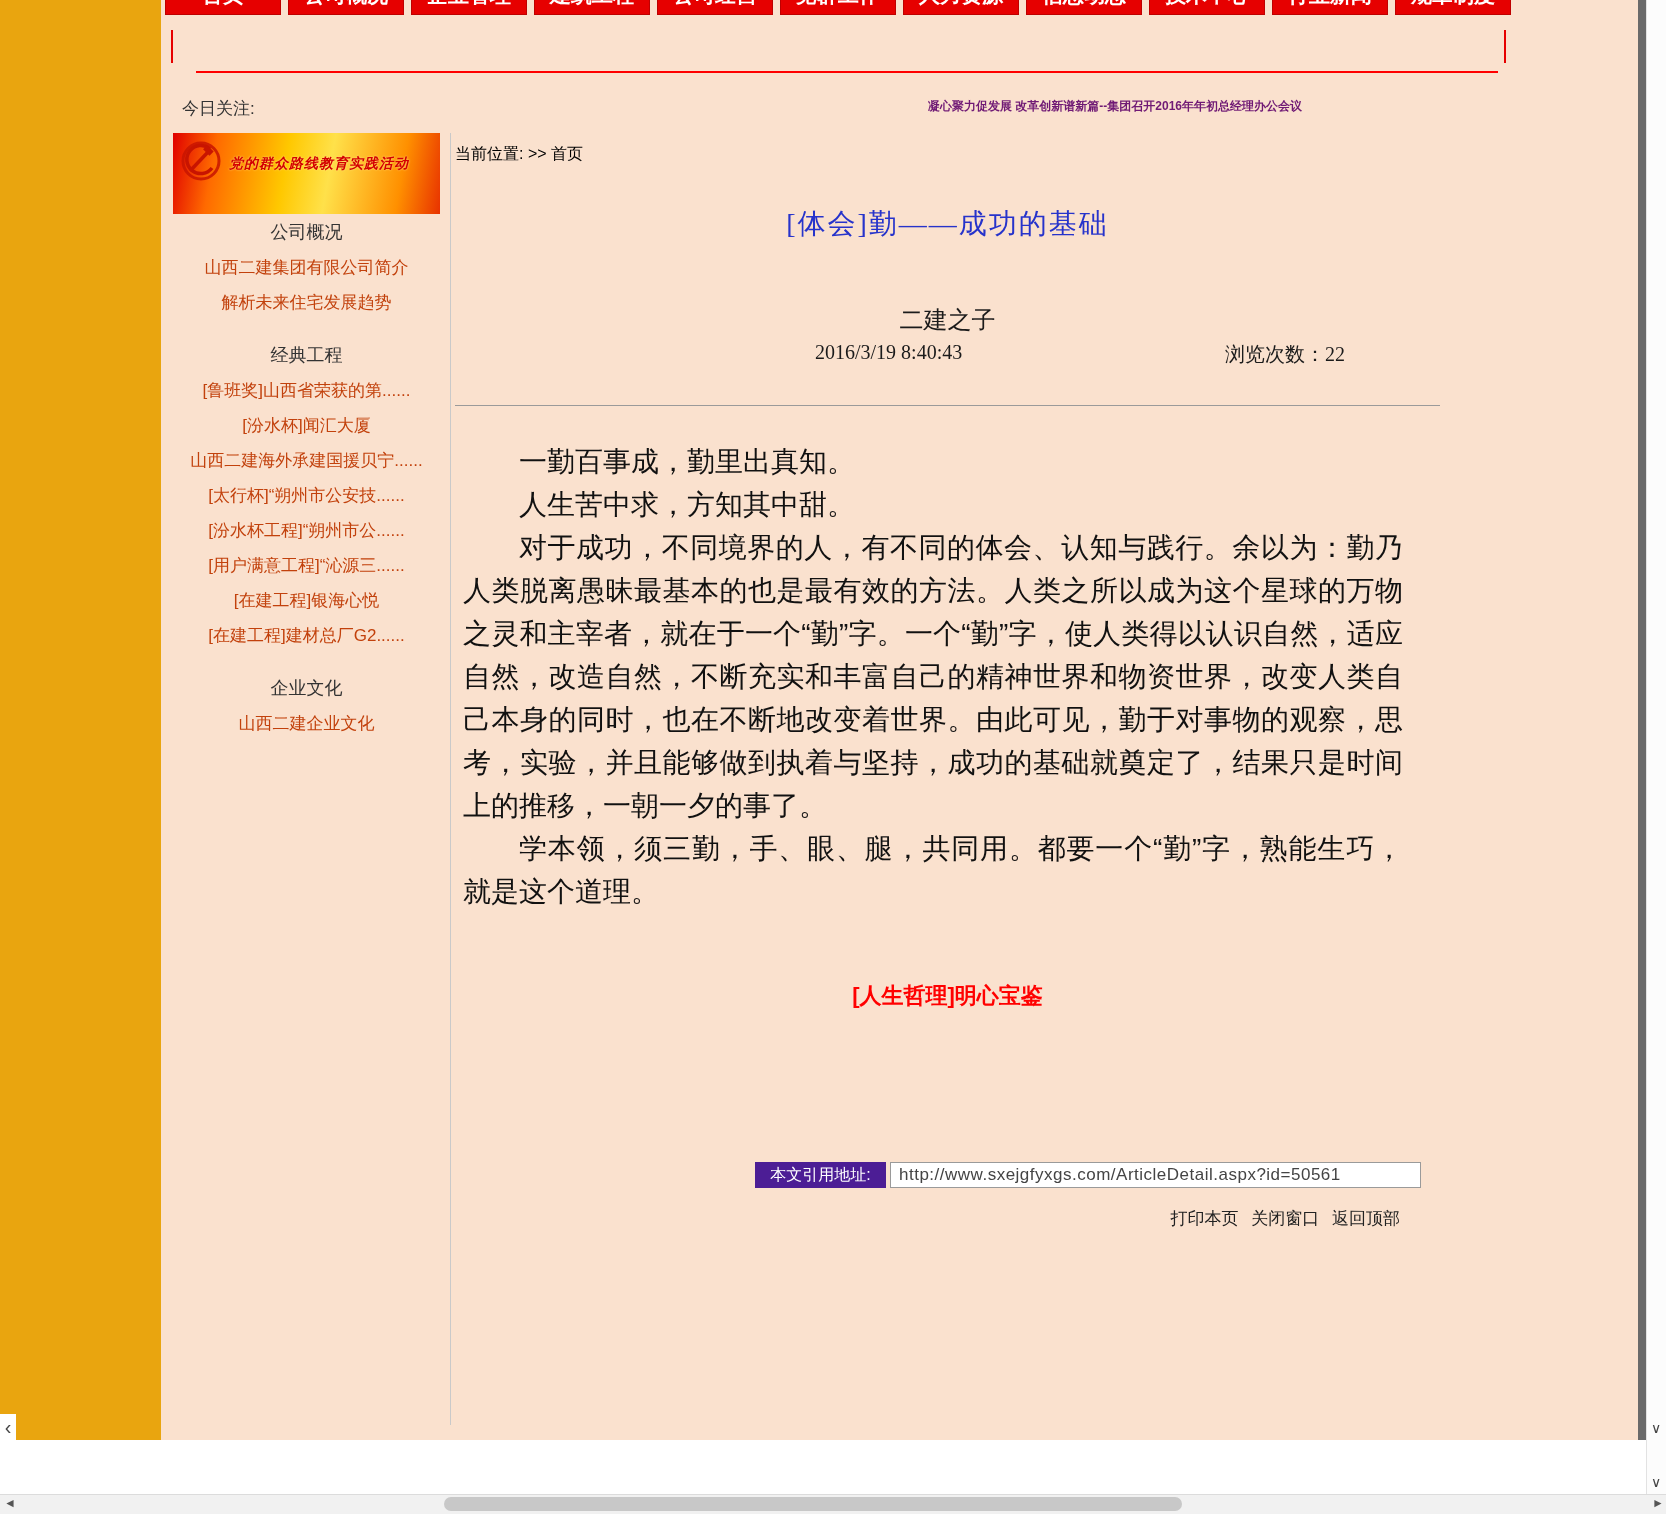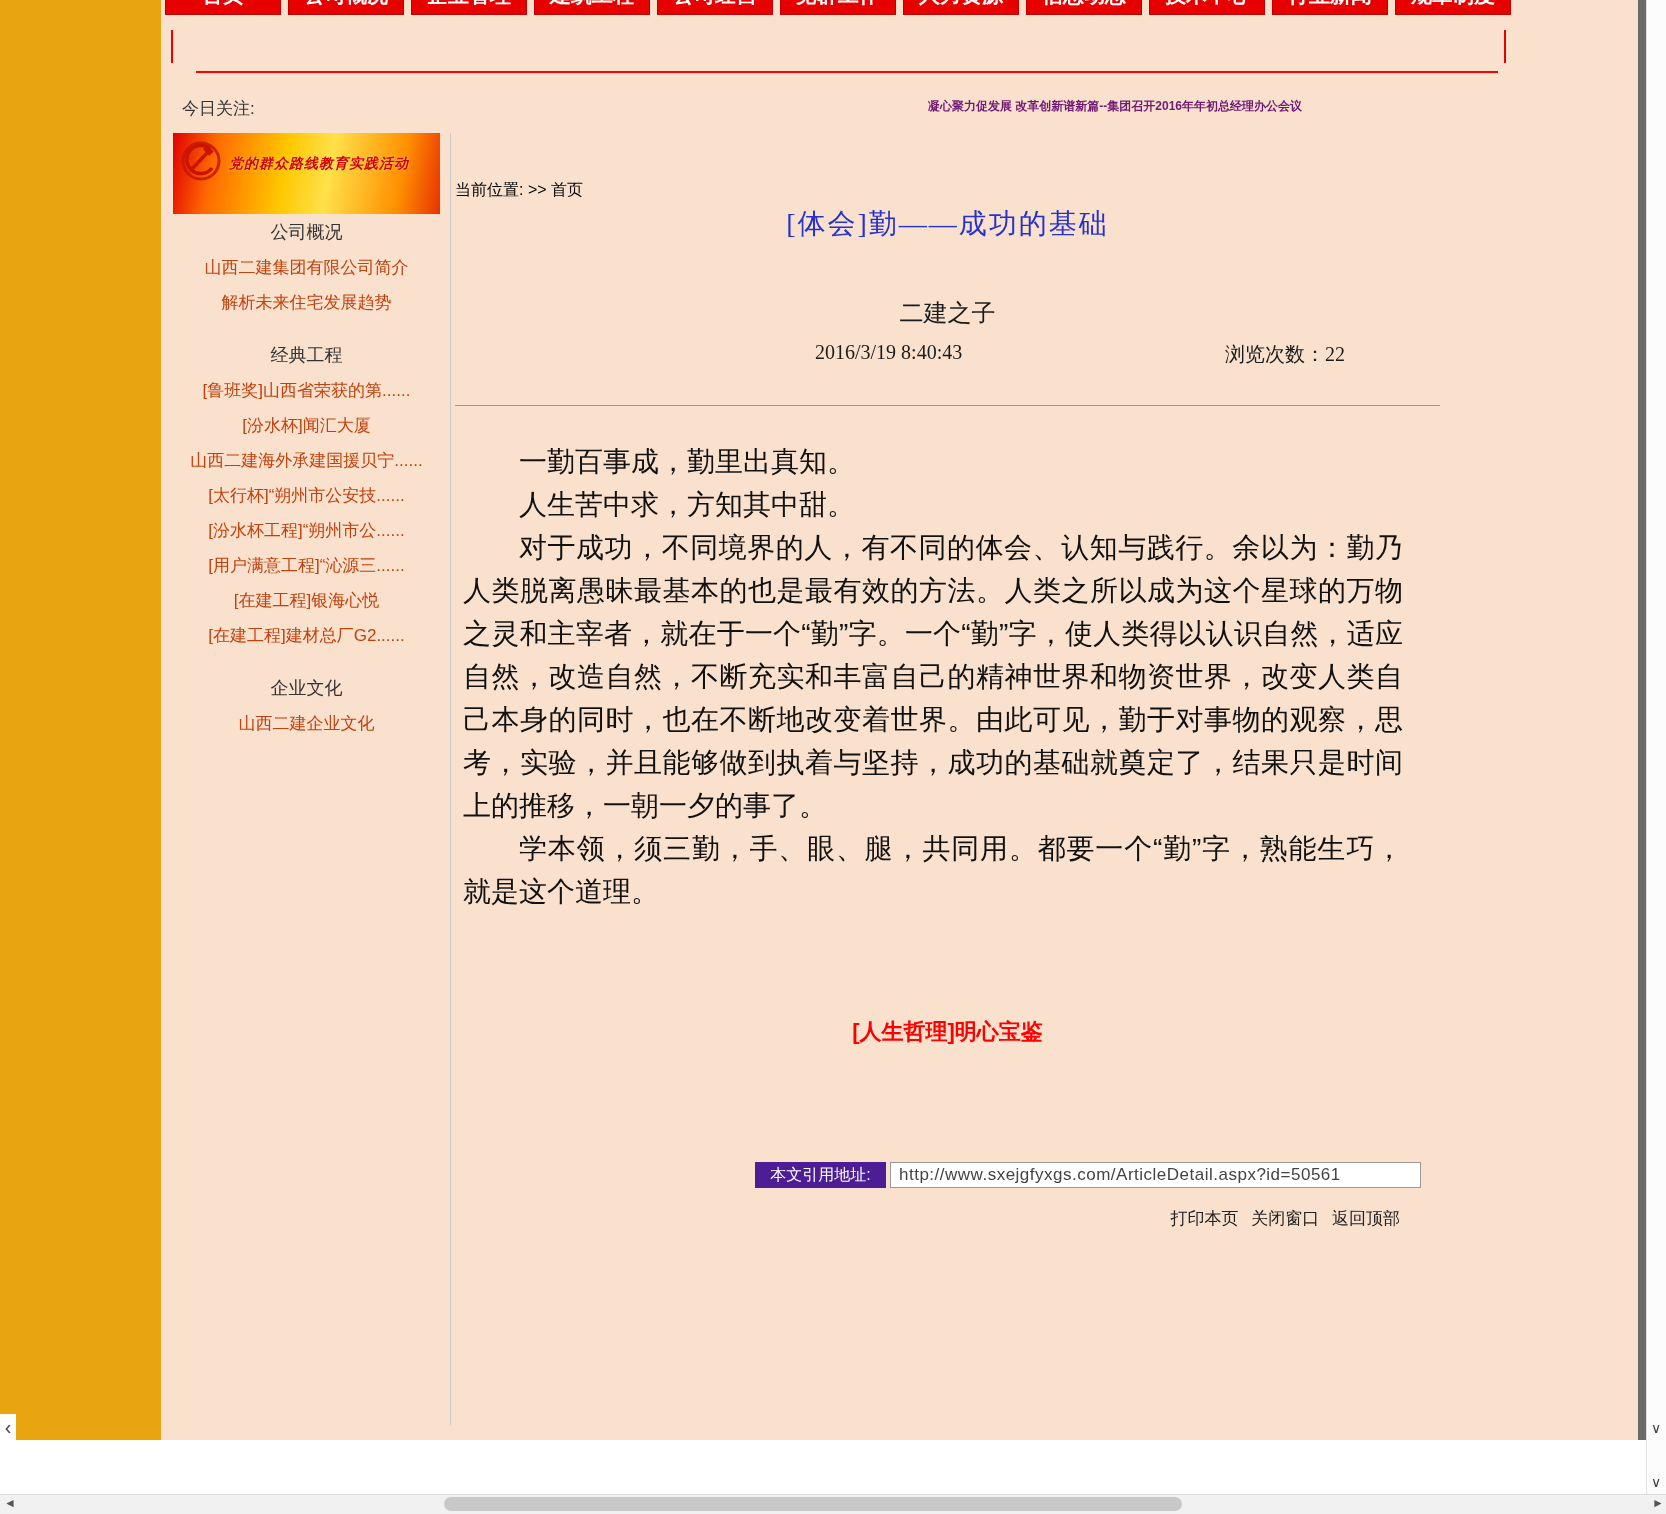--- a/index.html
+++ b/index.html
@@ -35,38 +35,38 @@
   .banner-text { position:absolute; left:56px; top:22px; width:205px; color:#d40000; font-weight:bold;
                  font-size:14px; letter-spacing:1px; text-shadow:0 0 2px #ffe680; font-style:italic; }
   .sidebar { position:absolute; left:173px; top:215px; width:267px; text-align:center; color:#333; }
   .side-title { font-size:18px; line-height:35px; margin-top:18px; color:#333; }
   .side-title.first { margin-top:0; }
   .side-item { font-size:17px; line-height:35px; color:#c2410c; cursor:pointer; white-space:nowrap; }
 
   .vdivider { position:absolute; left:450px; top:133px; width:1px; height:1292px; background:#C9C9C9; }
 
   
-  .breadcrumb { position:absolute; left:455px; top:144px; font-size:16px; color:#000;margin-top:36px; }
+  .breadcrumb { position:absolute; left:455px; top:144px; font-size:16px; color:#000; }
   .breadcrumb .crumb-link { cursor:pointer; }
   .article-title { position:absolute; left:455px; top:205px; width:985px; text-align:center;
                    font-family:"Liberation Serif", serif; font-size:28px; color:#2633CB; letter-spacing:2px; }
-  .article-author { position:absolute; left:455px; top:297px; width:985px; text-align:center;
+  .article-author { position:absolute; left:455px; top:304px; width:985px; text-align:center;
                     font-size:24px; color:#1b1b1b; }
   .meta-date { position:absolute; left:815px; top:341px; font-family:"Liberation Serif", serif;
                font-size:20px; color:#1b1b1b; }
   .meta-views { position:absolute; left:1225px; top:341px; font-family:"Liberation Serif", serif;
                 font-size:20px; color:#1b1b1b; }
   .title-hr { position:absolute; left:455px; top:405px; width:985px; height:1px; background:#9a9a9a; }
 
   .body-text { position:absolute; left:463px; top:440px; width:940px; font-size:28px;
                line-height:43px; color:#111; text-align:justify; }
   .body-text p { text-indent:2em; margin:0; }
 
   .highlight { position:absolute; left:455px; top:981px; width:985px; text-align:center;
-               color:#FF0000; font-weight:bold; font-size:22px;margin-top:36px; }
+               color:#FF0000; font-weight:bold; font-size:22px; }
 
   .cite-label { position:absolute; left:755px; top:1162px; width:131px; height:26px; background:#4c1d95;
                 color:#fff; font-size:16px; display:flex; align-items:center; justify-content:center; }
   .cite-url { position:absolute; left:890px; top:1162px; width:531px; height:26px; background:#fff;
               border:1px solid #9a9a9a; font-size:17px; color:#444; padding:0 8px;
               font-family:"Liberation Sans", sans-serif; letter-spacing:0.5px; }
 
   .footer-links { position:absolute; left:1040px; top:1207px; width:360px; text-align:right;
                   font-size:17px; color:#222; }
   .footer-links span { cursor:pointer; margin-left:8px; }

